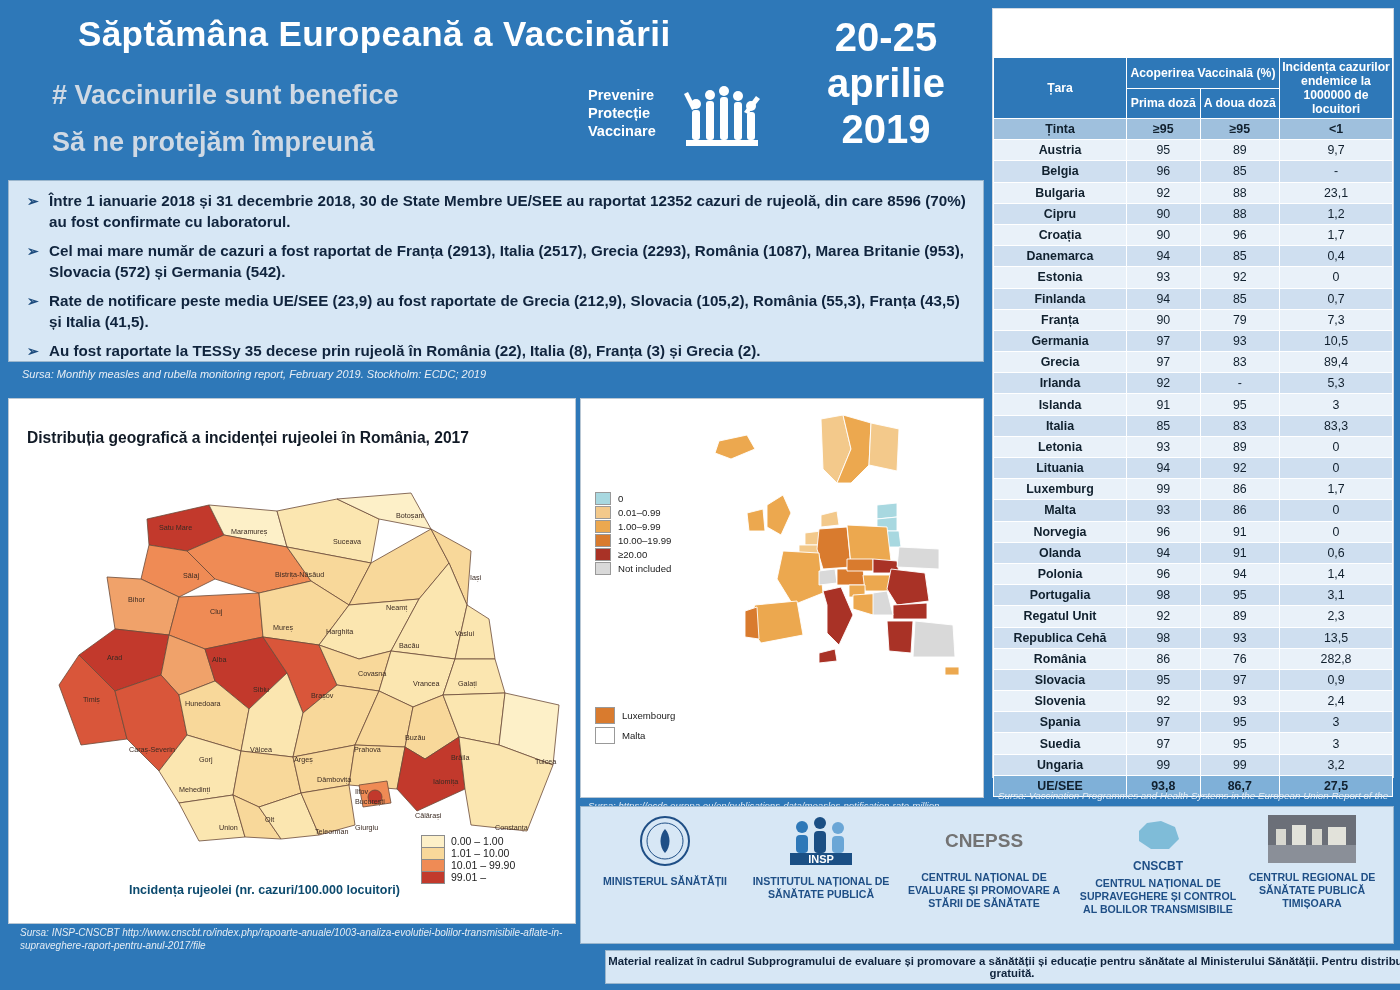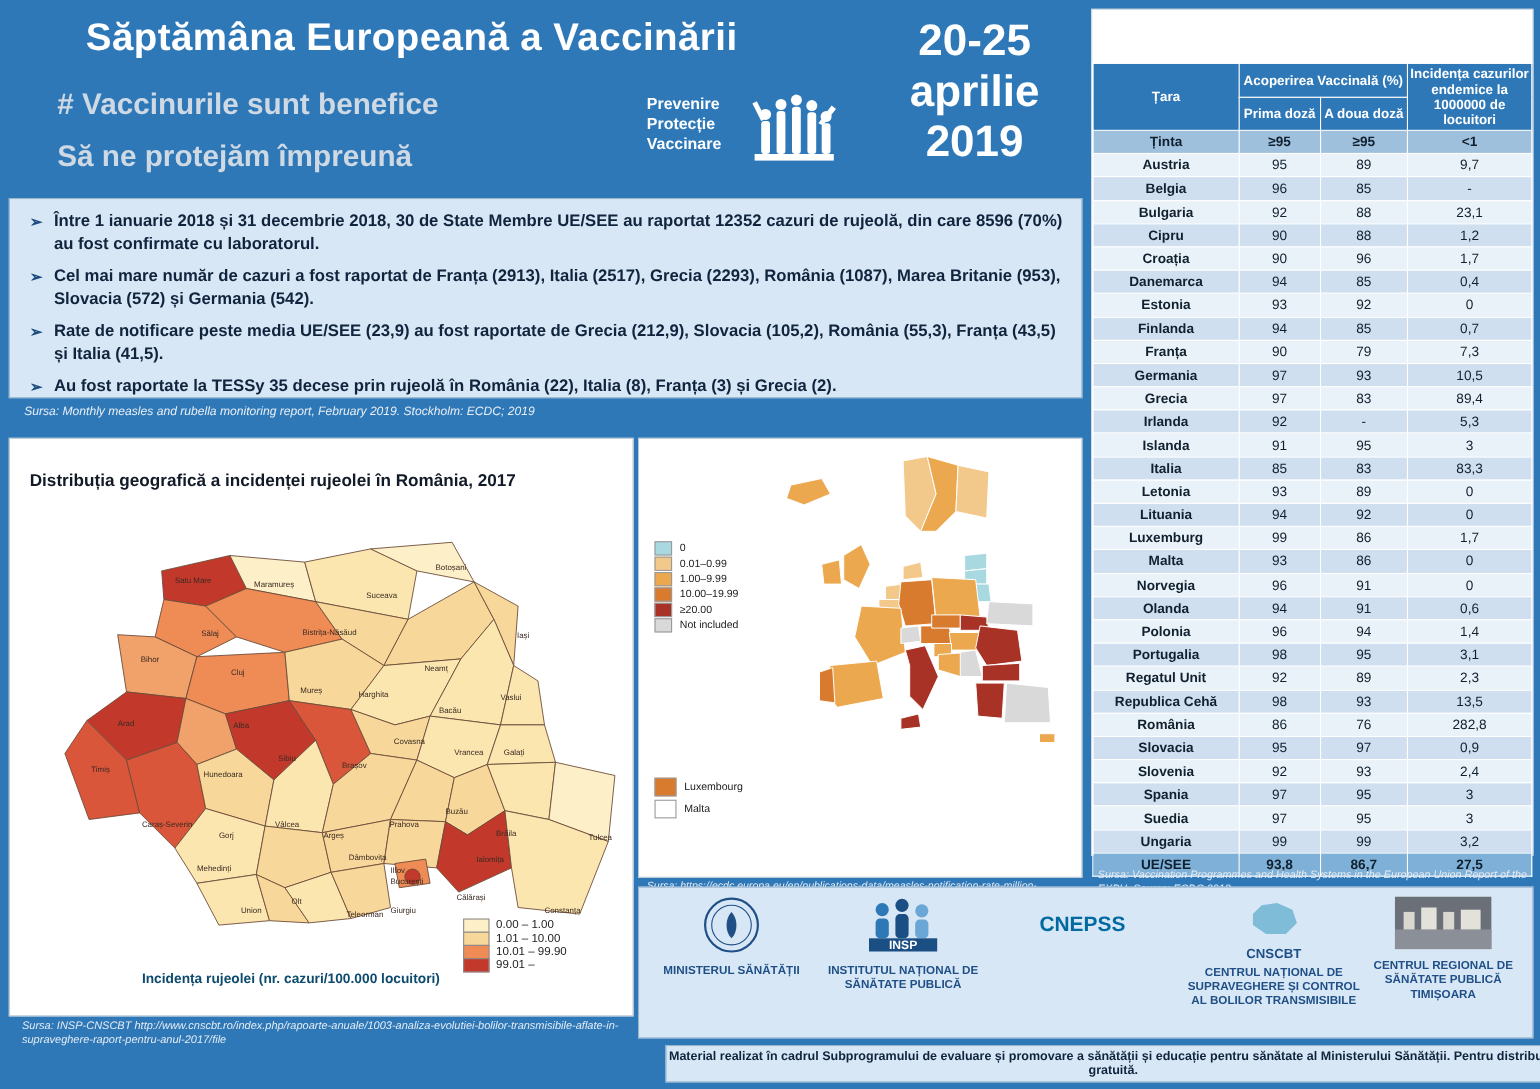--- a/index.html
+++ b/index.html
@@ -643,21 +643,22 @@
           <rect x="28" y="16" width="12" height="22" rx="4" fill="#1b4f84"></rect>
         <circle cx="52" cy="13" r="6" fill="#6aa6d6"></circle>
           <rect x="46" y="21" width="12" height="17" rx="4" fill="#6aa6d6"></rect>
         <rect x="4" y="38" width="62" height="12" fill="#1b4f84"></rect>
         <text x="35" y="48" font-size="11" fill="#ffffff" text-anchor="middle" font-family="Liberation Sans, sans-serif" font-weight="bold">INSP</text>
       </svg>
       <div class="cap">INSTITUTUL NAȚIONAL DE SĂNĂTATE PUBLICĂ</div>
     </div>
 
     <div class="logocell" style="left:318px;width:170px;">
-      <div style="height:52px;display:flex;align-items:center;justify-content:center;font-size:19px;font-weight:bold;color:#0369a1;">CNEPSS</div>
+      <div style="height:52px;display:flex;align-items:center;justify-content:center;font-size:19px;font-weight:bold;color:#737373;">CNEPSS</div>
+      <div class="cap">CENTRUL NAȚIONAL DE EVALUARE ȘI PROMOVARE A STĂRII DE SĂNĂTATE</div>
     </div>
 
     <div class="logocell" style="left:492px;width:170px;">
       <svg width="54" height="40" viewBox="0 0 54 40">
         <path d="M8 16 L16 8 L30 6 L44 12 L48 24 L38 34 L20 34 L8 26 Z" fill="#7fbcd8"></path>
       </svg>
       <div style="font-size:12px;font-weight:bold;color:#1f4f86;">CNSCBT</div>
       <div class="cap">CENTRUL NAȚIONAL DE SUPRAVEGHERE ȘI CONTROL AL BOLILOR TRANSMISIBILE</div>
     </div>
 

